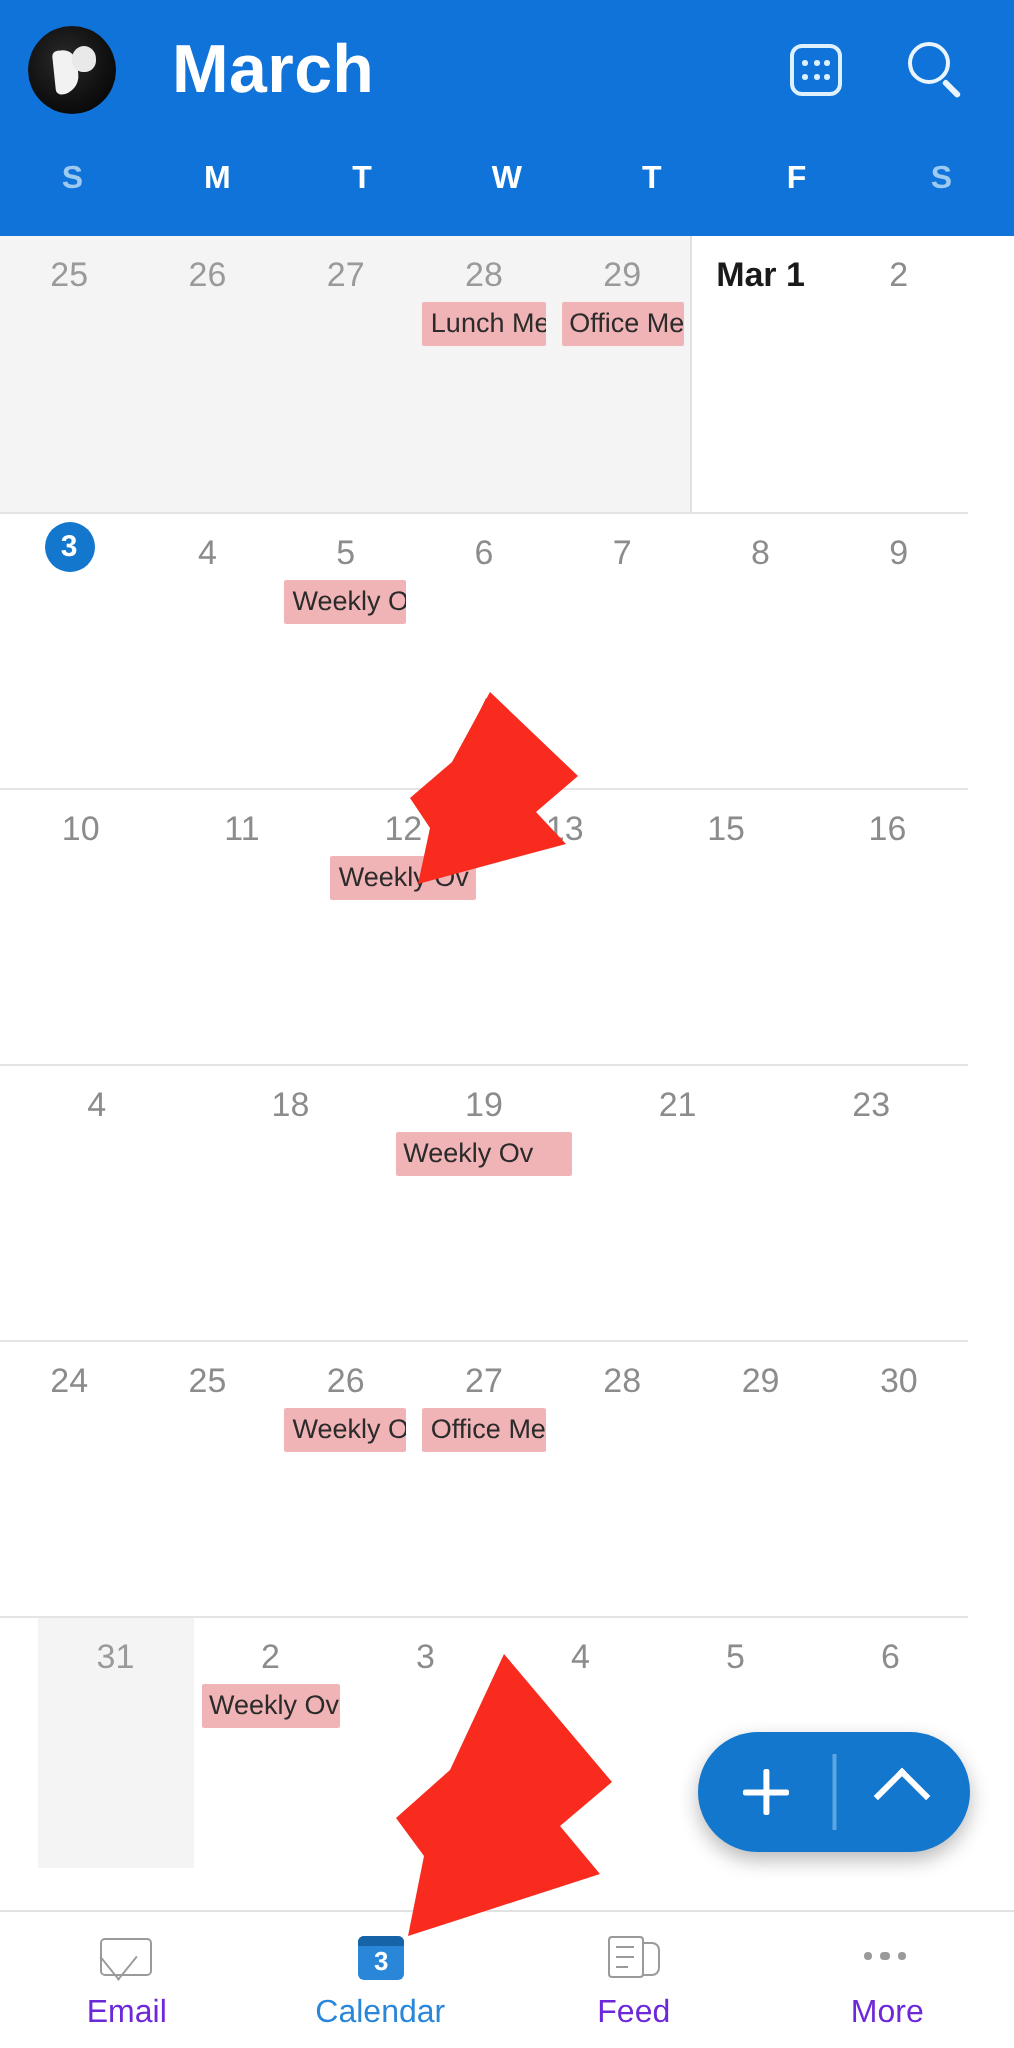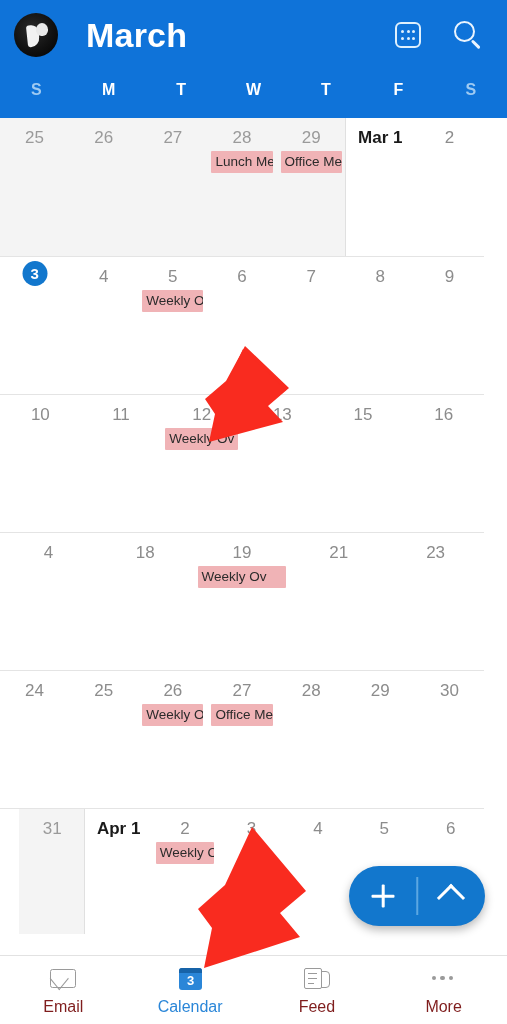--- a/index.html
+++ b/index.html
@@ -154,21 +154,21 @@
   .bottomnav {
     position:absolute; left:0; top:955px; width:507px; height:69px;
     background:#ffffff; border-top:1px solid #e2e2e2;
     display:flex;
   }
   .navitem {
     flex:1 1 0; position:relative; cursor:pointer;
     display:flex; flex-direction:column; align-items:center; justify-content:center;
     gap:7px;
   }
-  .navlabel { font-size:16px; color:#7f1d1d; line-height:1; }
+  .navlabel { font-size:16px; color:#6d28d9; line-height:1; }
   .navitem.active .navlabel { color:#2a86d8; }
   .navicon { width:30px; height:26px; position:relative; }
 
   
   .env {
     position:absolute; left:2px; top:3px; width:26px; height:19px;
     border:1.8px solid #9a9a9a; border-radius:2.5px;
   }
   .env::before {
     content:""; position:absolute; left:1px; top:1px;
@@ -361,23 +361,20 @@
           <div class="daynum inmonth">29</div>
         </div>
         <div class="day">
           <div class="daynum inmonth">30</div>
         </div>
       </div>
       <div class="week short">
         <div class="day othermonth">
           <div class="daynum">31</div>
         </div>
-        <div class="day mstart">
-          <div class="daynum inmonth monthmark">Apr 1</div>
-        </div>
         <div class="day">
           <div class="daynum inmonth">2</div>
           <div class="event">Weekly Ov</div>
         </div>
         <div class="day">
           <div class="daynum inmonth">3</div>
         </div>
         <div class="day">
           <div class="daynum inmonth">4</div>
         </div>

